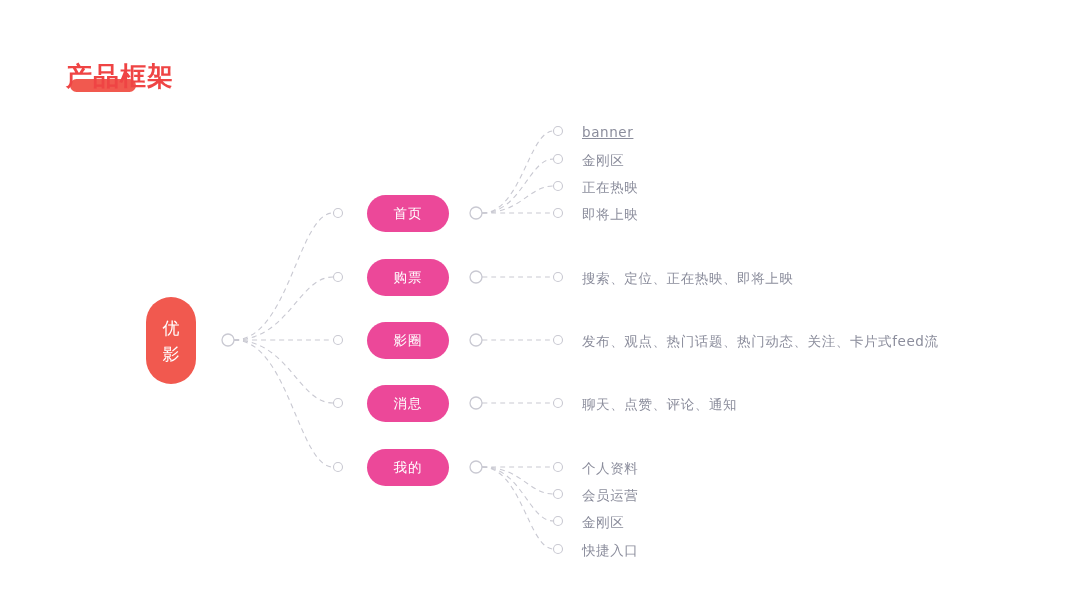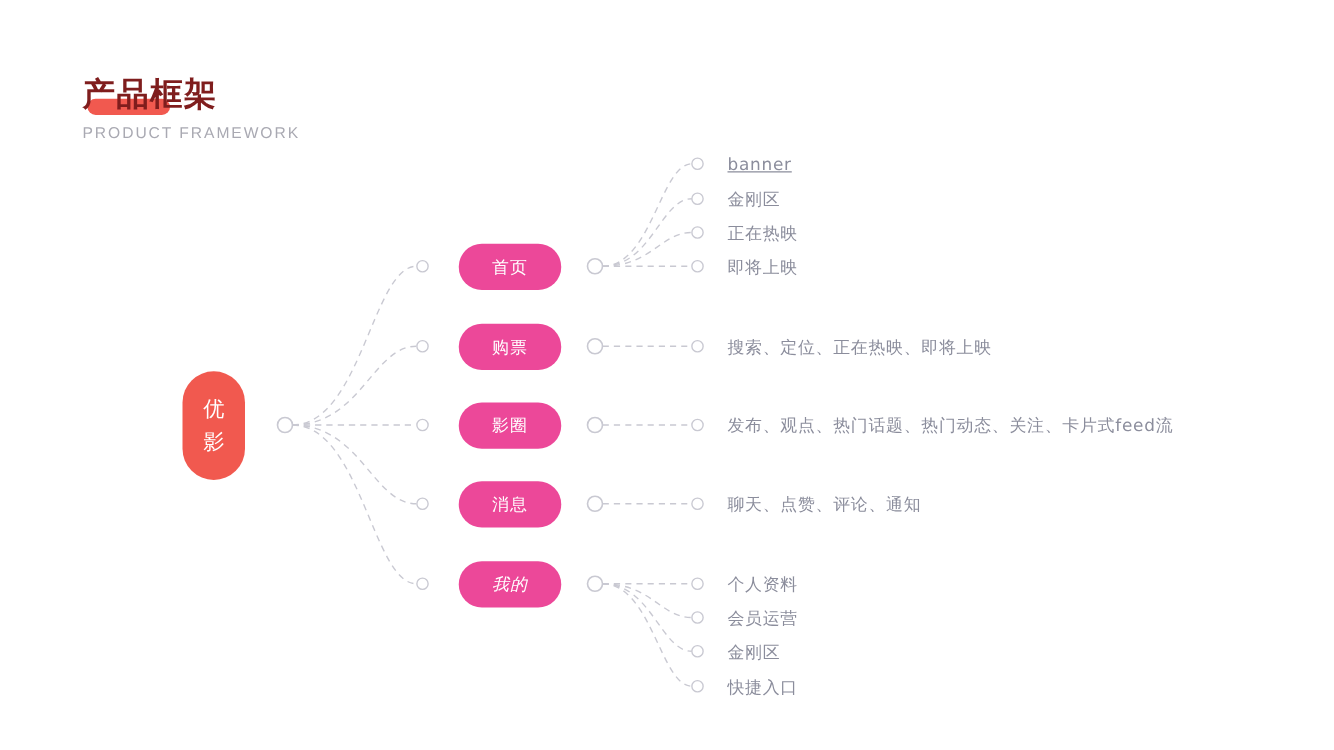--- a/index.html
+++ b/index.html
@@ -37,21 +37,21 @@
     height: 13px;
     background: #F1594F;
     border-radius: 7px;
     z-index: 0;
   }
   #title-main {
     position: relative;
     z-index: 1;
     font-size: 26px;
     font-weight: bold;
-    color: #7f1d1d;
+    color: #ef4444;
     letter-spacing: 1px;
     font-family: "DejaVu Sans", "Liberation Sans", sans-serif;
   }
   #title-sub {
     margin-top: 5px;
     font-size: 12.5px;
     color: #A9A9B2;
     letter-spacing: 1.55px;
     font-family: "Liberation Sans", sans-serif;
   }
@@ -124,21 +124,20 @@
   }
 </style>
 </head>
 <body>
 
 <div id="title-block">
   <div id="title-main-wrap">
     <span id="title-highlight"></span>
     <span id="title-main">产品框架</span>
   </div>
-  <div id="title-sub">PRODUCT FRAMEWORK</div>
 </div>
 
 <div id="diagram">
   <svg id="connectors" viewBox="0 0 1067 600">
       <circle cx="228" cy="340" r="6" fill="#ffffff" stroke="#C9C9D2" stroke-width="1.3"></circle>
       <path d="M 234 340 C 288.45 340, 298.35 213, 333 213" fill="none" stroke="#C9C9D2" stroke-width="1.1" stroke-dasharray="5,4"></path>
       <circle cx="338" cy="213" r="4.5" fill="#ffffff" stroke="#C9C9D2" stroke-width="1.1"></circle>
       <circle cx="476" cy="213" r="6" fill="#ffffff" stroke="#C9C9D2" stroke-width="1.3"></circle>
       <path d="M 482 213 C 521.325 213, 528.475 131, 553.5 131" fill="none" stroke="#C9C9D2" stroke-width="1.1" stroke-dasharray="5,4"></path>
       <circle cx="558" cy="131" r="4.5" fill="#ffffff" stroke="#C9C9D2" stroke-width="1.1"></circle>
@@ -188,21 +187,21 @@
       </div>
       <div class="leaf-label" style="left: 582px; top: 269px;">搜索、定位、正在热映、即将上映</div>
       <div class="branch-node" style="left: 367px; top: 322px; text-align: center;">
         <span class="branch-label">影圈</span>
       </div>
       <div class="leaf-label" style="left: 582px; top: 332px;">发布、观点、热门话题、热门动态、关注、卡片式feed流</div>
       <div class="branch-node" style="left: 367px; top: 385px;">
         <span class="branch-label">消息</span>
       </div>
       <div class="leaf-label" style="left: 582px; top: 395px;">聊天、点赞、评论、通知</div>
-      <div class="branch-node" style="left: 367px; top: 449px; font-style: italic;">
+      <div class="branch-node" style="left: 367px; top: 449px;">
         <span class="branch-label">我的</span>
       </div>
       <div class="leaf-label" style="left: 582px; top: 459px;">个人资料</div>
       <div class="leaf-label" style="left: 582px; top: 486px;">会员运营</div>
       <div class="leaf-label" style="left: 582px; top: 513px;">金刚区</div>
       <div class="leaf-label" style="left: 582px; top: 541px;">快捷入口</div>
       <div class="root-node" style="left: 146px; top: 297px; width: 50px; height: 87px;">
         <div class="root-label">优影</div>
       </div>
     </div>

